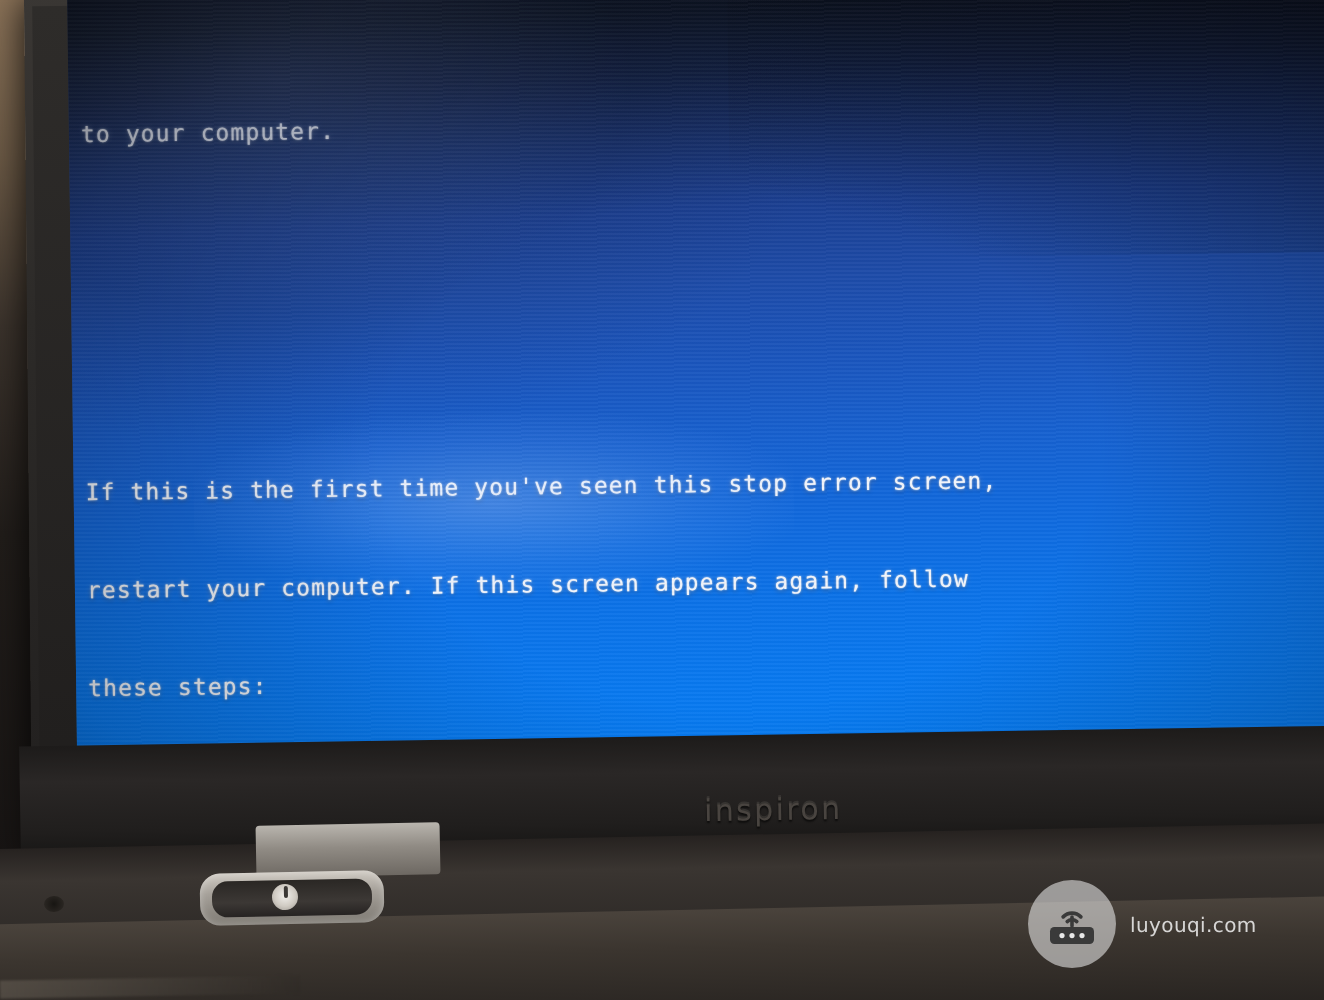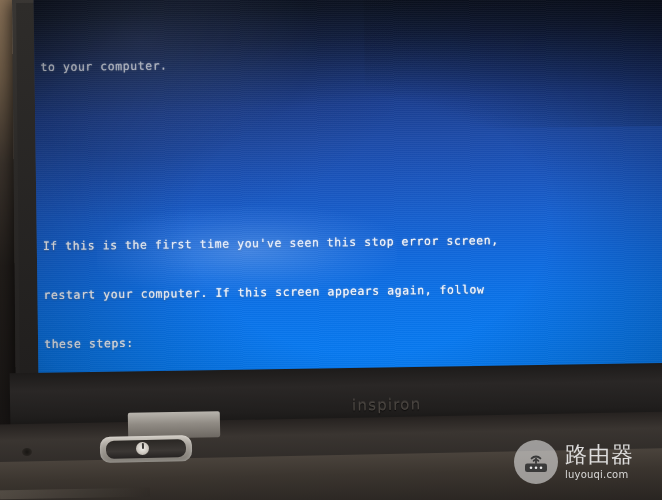--- a/index.html
+++ b/index.html
@@ -321,18 +321,17 @@
         <rect x="3" y="14.5" width="22" height="8.5" rx="2.2" fill="#3a3a3a"></rect>
         <circle cx="9" cy="18.8" r="1.3" fill="#e8e8e8"></circle>
         <circle cx="14" cy="18.8" r="1.3" fill="#e8e8e8"></circle>
         <circle cx="19" cy="18.8" r="1.3" fill="#e8e8e8"></circle>
         <line x1="14" y1="14" x2="14" y2="9.5" stroke="#3a3a3a" stroke-width="1.8" stroke-linecap="round"></line>
         <path d="M9.6 9.4a6.2 6.2 0 0 1 8.8 0" fill="none" stroke="#3a3a3a" stroke-width="1.9" stroke-linecap="round"></path>
         <path d="M11.6 11.8a3.4 3.4 0 0 1 4.8 0" fill="none" stroke="#3a3a3a" stroke-width="1.8" stroke-linecap="round"></path>
       </svg>
     </div>
     <div class="wm-text">
-      <span class="wm-cn">路由器</span>
       <span class="wm-url">luyouqi.com</span>
     </div>
   </div>
 
 </div>
 
 </body></html>

